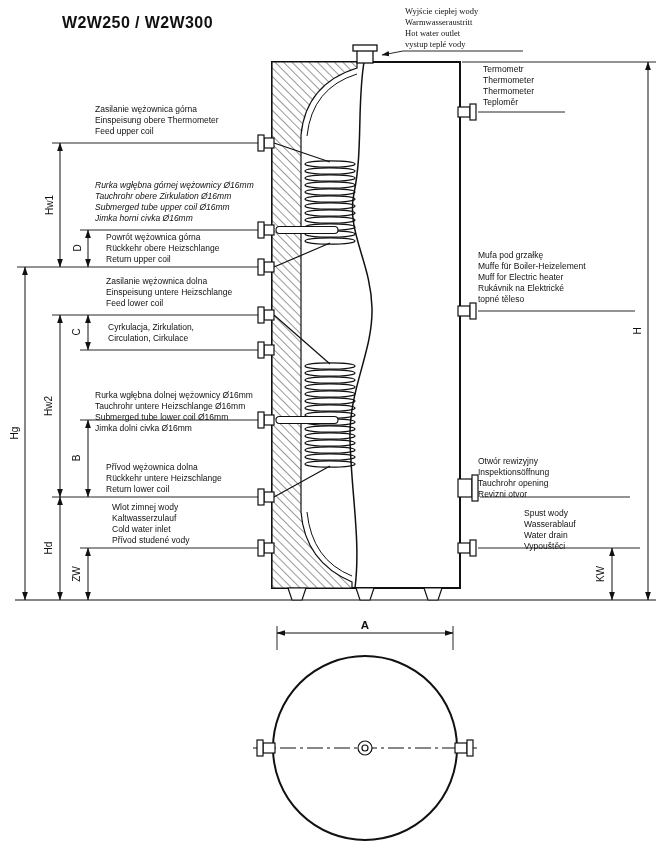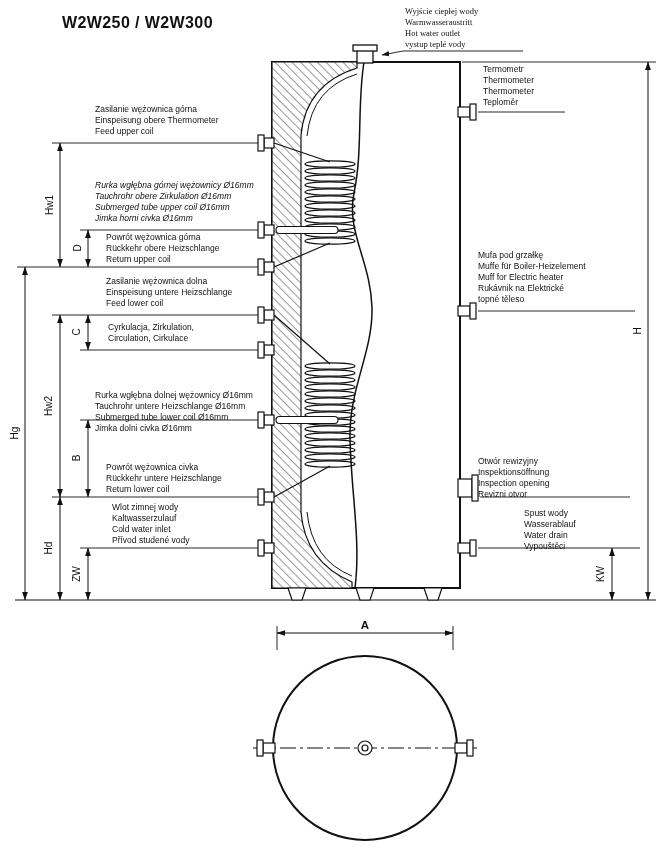--- a/index.html
+++ b/index.html
@@ -219,21 +219,21 @@
   </div>
 
   <div class="lbl" style="left:95px;top:370px;margin-top:20px;">
     <span>Rurka wgłębna dolnej wężownicy Ø16mm</span>
     <span>Tauchrohr untere Heizschlange Ø16mm</span>
     <span>Submerged tube lower coil Ø16mm</span>
     <span>Jimka dolni civka Ø16mm</span>
   </div>
 
   <div class="lbl" style="left:106px;top:462px;">
-    <span>Powrót wężownica civka</span>
+    <span>Přívod wężownica dolna</span>
     <span>Rückkehr untere Heizschlange</span>
     <span>Return lower coil</span>
   </div>
 
   <div class="lbl" style="left:112px;top:502px;">
     <span>Wlot zimnej wody</span>
     <span>Kaltwasserzulauf</span>
     <span>Cold water inlet</span>
     <span>Přívod studené vody</span>
   </div>
@@ -249,21 +249,21 @@
     <span>Mufa pod grzałkę</span>
     <span>Muffe für Boiler-Heizelement</span>
     <span>Muff for Electric heater</span>
     <span>Rukávnik na Elektrické</span>
     <span>topné těleso</span>
   </div>
 
   <div class="lbl" style="left:478px;top:456px;">
     <span>Otwór rewizyjny</span>
     <span>Inspektionsöffnung</span>
-    <span>Inspection opening</span>
+    <span>Tauchrohr opening</span>
     <span>Revizni otvor</span>
   </div>
 
   <div class="lbl" style="left:478px;top:508px;margin-left:46px;">
     <span>Spust wody</span>
     <span>Wasserablauf</span>
     <span>Water drain</span>
     <span>Vypouštěci</span>
   </div>
 

